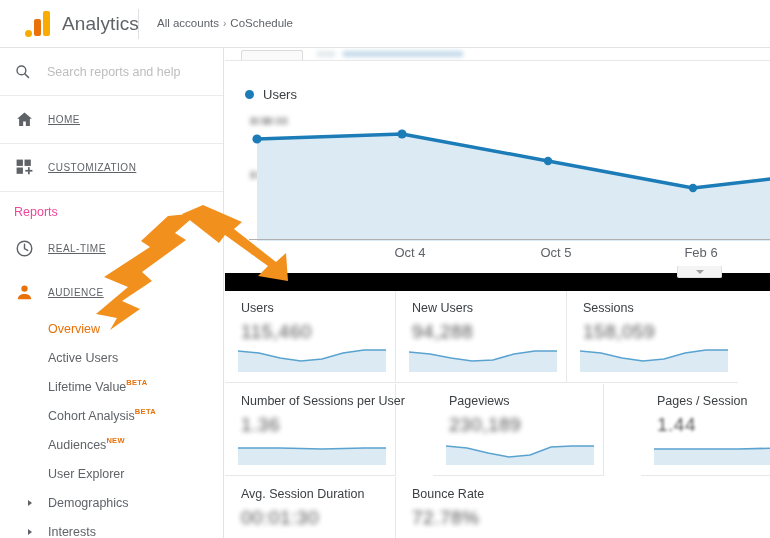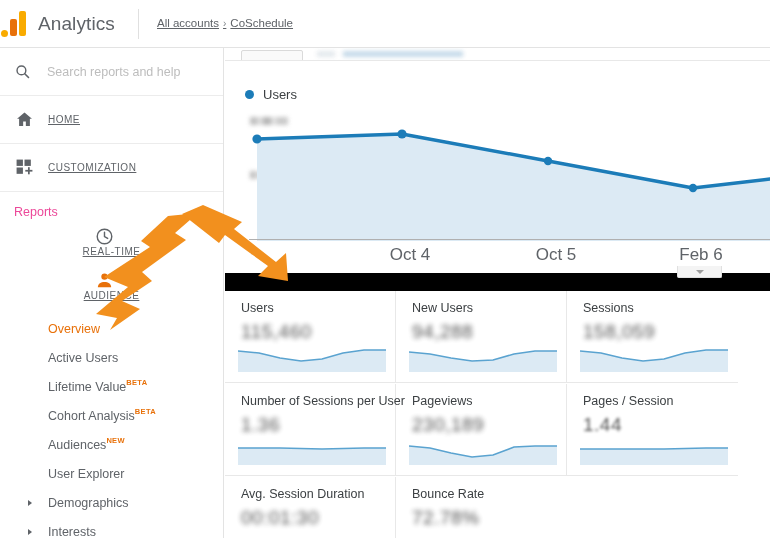--- a/index.html
+++ b/index.html
@@ -29,21 +29,21 @@
     width: 770px; height: 48px;
     background: #ffffff;
     border-bottom: 1px solid #e3e3e3;
     box-sizing: border-box;
     display: flex;
     align-items: center;
   }
   .brand {
     display: flex;
     align-items: center;
-    padding-left: 0;
+    padding-left: 24px;
     width: 136px;
     box-sizing: border-box;
   }
   .ga-logo {
     width: 30px; height: 28px;
     position: relative;
     margin-right: 8px;
     flex: none;
   }
   .ga-logo .bar {
@@ -69,21 +69,20 @@
     display: flex;
     flex-direction: column;
     justify-content: center;
     padding-left: 8px;
   }
   .crumbs {
     font-size: 11.5px;
     color: #5f6368;
     white-space: nowrap;
     margin-bottom: 1px;
-    text-decoration: underline;
   }
   .crumbs .sep { margin: 0 4px; font-size: 10px; color: #80868b; }
   .prop {
     font-size: 20px;
     color: #3c4043;
     white-space: nowrap;
     display: flex;
     align-items: baseline;
   }
   .prop .caret {
@@ -142,21 +141,21 @@
     color: #5f6368;
     letter-spacing: 0.5px;
     white-space: nowrap;
     text-decoration: underline;
   }
   .section-head {
     padding: 13px 14px 7px 14px;
     font-size: 12.5px;
     color: #ec4899;
   }
-  .nav-row.plain { border-bottom: none; height: 44px; flex-direction: column; }
+  .nav-row.plain { border-bottom: none; height: 44px; }
   .nav-row.active .nav-label { color: #5f6368; }
   .sub {
     padding-left: 48px;
     height: 29px;
     display: flex;
     align-items: center;
     font-size: 12.5px;
     color: #5f6368;
     white-space: nowrap;
     position: relative;
@@ -258,21 +257,21 @@
   .y2 { top: 110px; width: 30px; }
   .xaxis {
     position: absolute;
     left: 24px; top: 180px;
     width: 521px;
     height: 22px;
   }
   .xaxis .tick {
     position: absolute;
     top: 4px;
-    font-size: 17px;
+    font-size: 13px;
     color: #5f6368;
     transform: translateX(-50%);
     white-space: nowrap;
   }
   .ellipsis-tick {
     position: absolute;
     left: 25px; top: 186px;
     font-size: 11px;
     color: #9e9e9e;
     letter-spacing: 1px;
@@ -313,21 +312,21 @@
     background: #ffffff;
   }
   .card-row {
     position: absolute;
     left: 0;
     width: 545px;
     height: 92px;
     display: flex;
   }
   .r1 { top: 0; }
-  .r2 { top: 93px; }
+  .r2 { top: 93px; gap: 37px; }
   .r3 { top: 186px; }
   .card {
     width: 171px;
     height: 92px;
     position: relative;
     box-sizing: border-box;
     border-right: 1px solid #e8e8e8;
     border-bottom: 1px solid #e8e8e8;
     padding: 0;
     flex: none;

